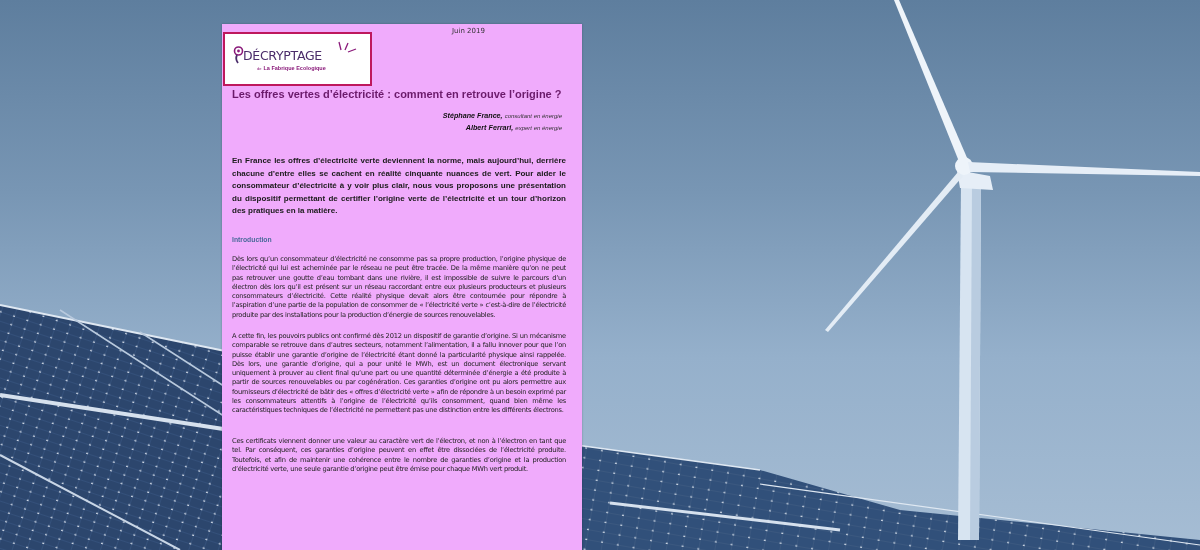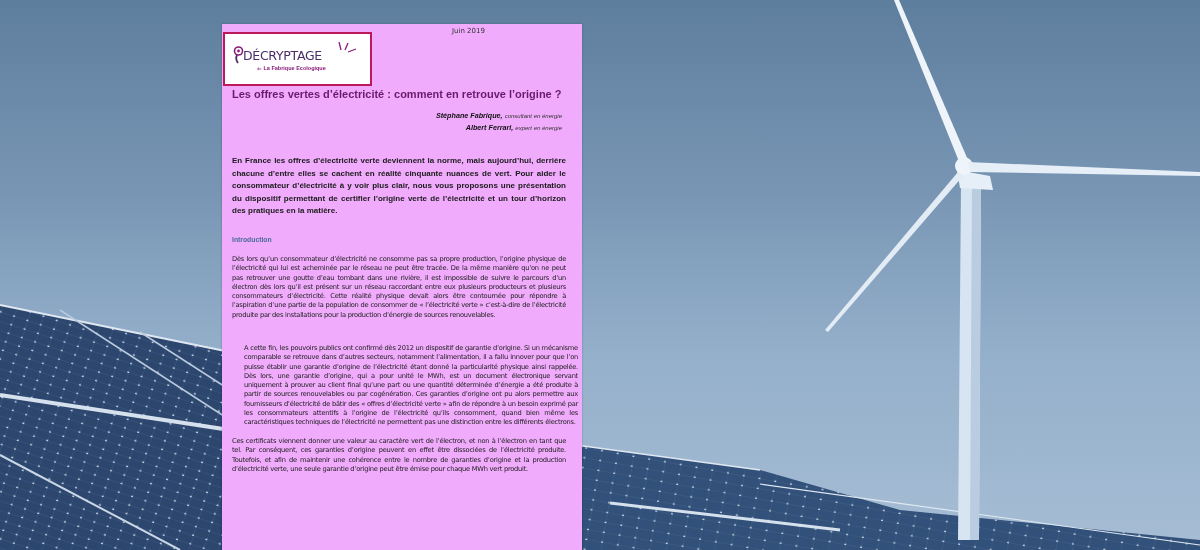--- a/index.html
+++ b/index.html
@@ -59,21 +59,21 @@
     .intro-head {
       position: absolute; left: 10px; top: 212px;
       font-size: 6.8px; font-weight: bold; color: #4a6a9a;
     }
     .body-text {
       position: absolute; left: 10px; width: 334px;
       font-size: 6.7px; line-height: 9.3px; color: #222; text-align: justify;
       font-family: "DejaVu Sans", sans-serif; letter-spacing: -0.25px;
     }
     .p1 { top: 231px; }
-    .p2 { top: 320px; margin-left: 12px; }
+    .p2 { top: 308px; }
     .p3 { top: 413px; }
     .p4 { top: 455px; }
   </style>
 </head>
 <body>
 
 <div class="scene">
   <svg width="1200" height="550" viewBox="0 0 1200 550">
     <defs>
       <pattern id="cells" width="14" height="9" patternUnits="userSpaceOnUse" patternTransform="rotate(18)">
@@ -129,21 +129,21 @@
     </svg>
     <div class="logo-sub">
       <span class="de">de</span><span>La Fabrique Ecologique</span>
     </div>
   </div>
 
   <div class="title">Les offres vertes d’électricité : comment en retrouve l’origine ?</div>
 
   <div class="authors">
     <div>
-      <span class="name">Stéphane Fabrique,</span>
+      <span class="name">Stéphane France,</span>
       <span class="role">consultant en énergie</span>
     </div>
     <div>
       <span class="name">Albert Ferrari,</span>
       <span class="role">expert en énergie</span>
     </div>
   </div>
 
   <div class="abstract">En France les offres d’électricité verte deviennent la norme, mais aujourd’hui, derrière chacune d’entre elles se cachent en réalité cinquante nuances de vert. Pour aider le consommateur d’électricité à y voir plus clair, nous vous proposons une présentation du dispositif permettant de certifier l’origine verte de l’électricité et un tour d’horizon des pratiques en la matière.</div>
 

